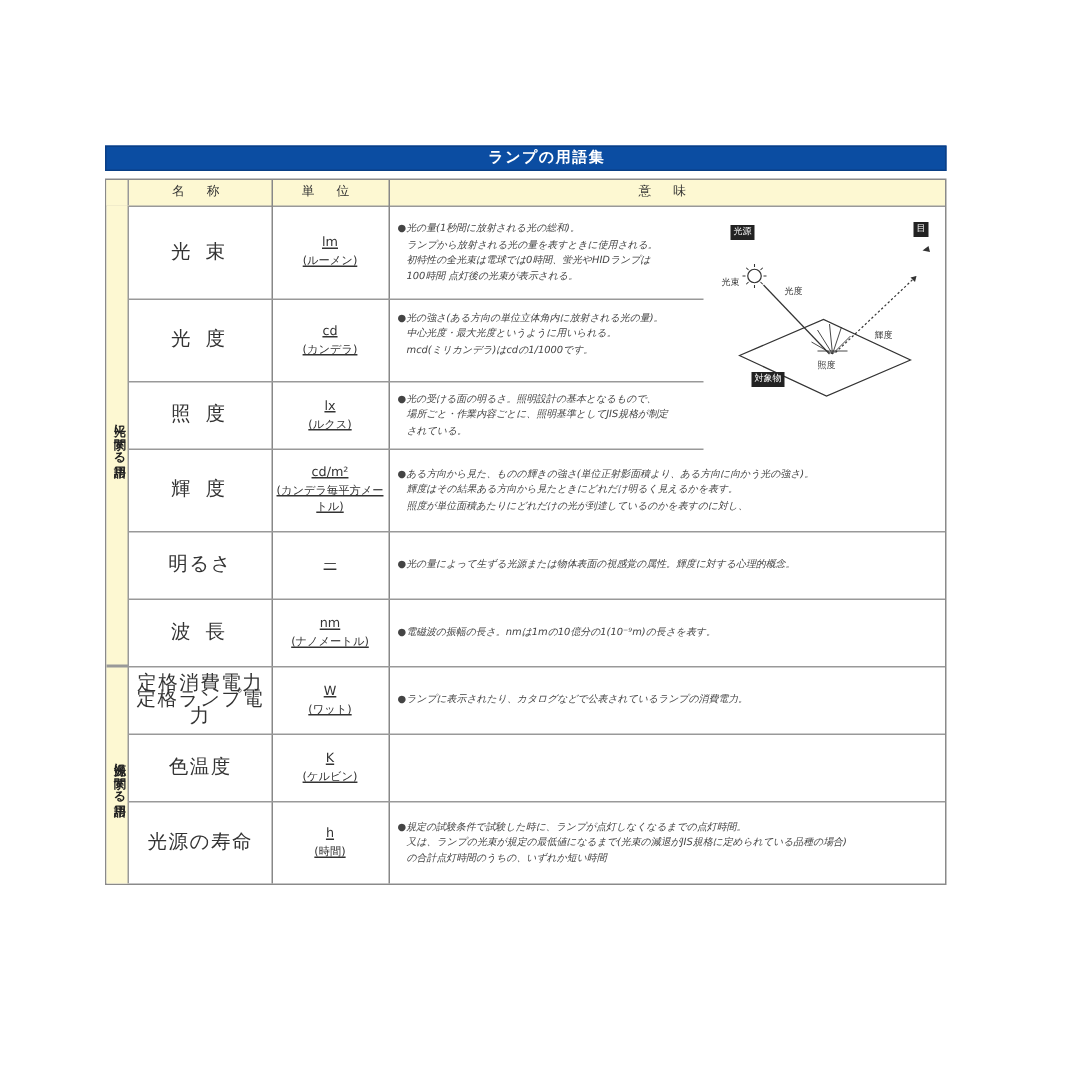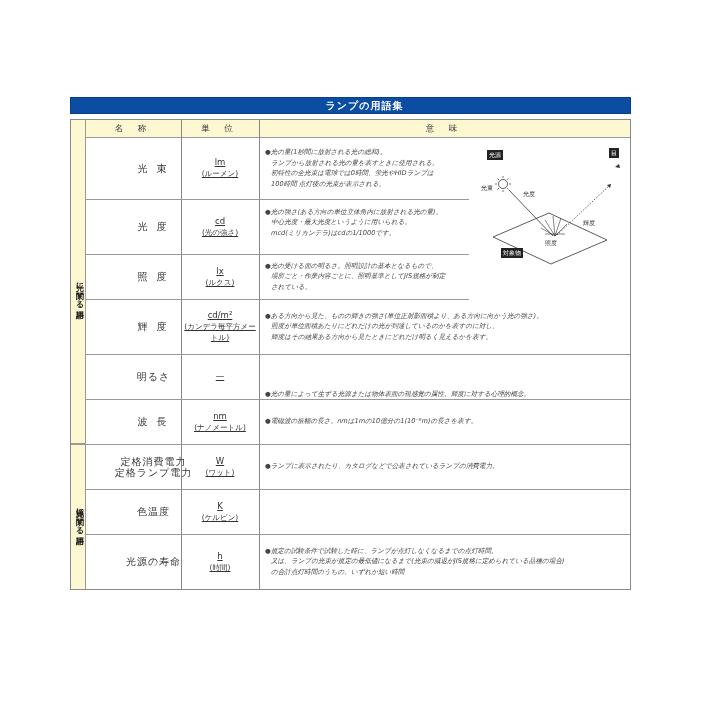--- a/index.html
+++ b/index.html
@@ -11,21 +11,21 @@
   .tbl { position:absolute; left:70px; top:119px; width:561px; height:471px;
          border:1px solid #8a8a8a; box-sizing:border-box; background:#fff; }
   .hdr { position:absolute; left:0; top:0; width:559px; height:17px; background:#fdf8d2; border-bottom:1px solid #999; }
   .hcell { position:absolute; top:0; height:17px; line-height:17px; font-size:8.5px; text-align:center; letter-spacing:6px; color:#333; }
   .side { position:absolute; left:0; width:15px; background:#fdf8d2; border-right:1px solid #999; box-sizing:border-box; }
   .side-label { position:absolute; left:0; width:15px; font-size:8px; font-weight:bold; color:#222;
                 writing-mode:vertical-rl; text-orientation:upright; display:flex; align-items:center; justify-content:center; letter-spacing:0px; }
   .vline { position:absolute; width:1px; background:#888; }
   .hline { position:absolute; height:1px; background:#999; }
   .name { position:absolute; left:15px; width:95px; display:flex; align-items:center; justify-content:center;
-          font-size:10px; color:#333; text-align:center; letter-spacing:3px; white-space:pre-line; line-height:11px;margin-left:20px; }
+          font-size:13px; color:#333; text-align:center; letter-spacing:3px; white-space:pre-line; line-height:11px; }
   .name.tight { letter-spacing:1px; }
   .unit { position:absolute; left:110px; width:78px; display:flex; flex-direction:column; align-items:center; justify-content:center;
           font-size:7.5px; color:#333; text-align:center; line-height:11px;text-decoration:underline; }
   .unit .sym { font-size:8.5px; }
   .desc { position:absolute; left:194px; display:flex; flex-direction:column; justify-content:center;
           font-size:6.6px; line-height:10.5px; color:#444;font-style:italic; }
   .desc span { display:block; white-space:nowrap; }
   .desc span.cont { padding-left:6px; }
   .diagram { position:absolute; left:408px; top:20px; width:150px; height:130px; }
   .tag { position:absolute; background:#222; color:#fff; font-size:6px; padding:1px 2px; line-height:8px; }
@@ -75,21 +75,21 @@
   <div class="desc" style="top:17px;height:62px;">
     <span>●光の量(1秒間に放射される光の総和)。</span>
     <span class="cont">ランプから放射される光の量を表すときに使用される。</span>
     <span class="cont">初特性の全光束は電球では0時間、蛍光やHIDランプは</span>
     <span class="cont">100時間 点灯後の光束が表示される。</span>
   </div>
 
   <div class="name" style="top:79px;height:55px;">光 度</div>
   <div class="unit" style="top:79px;height:55px;">
     <span class="sym">cd</span>
-    <span>(光の強さ)</span>
+    <span>(カンデラ)</span>
   </div>
   <div class="desc" style="top:75px;height:55px;">
     <span>●光の強さ(ある方向の単位立体角内に放射される光の量)。</span>
     <span class="cont">中心光度・最大光度というように用いられる。</span>
     <span class="cont">mcd(ミリカンデラ)はcdの1/1000です。</span>
   </div>
 
   <div class="name" style="top:134px;height:45px;">照 度</div>
   <div class="unit" style="top:134px;height:45px;">
     <span class="sym">lx</span>
@@ -101,29 +101,29 @@
     <span class="cont">されている。</span>
   </div>
 
   <div class="name" style="top:179px;height:55px;">輝 度</div>
   <div class="unit" style="top:179px;height:55px;">
     <span class="sym">cd/m²</span>
     <span>(カンデラ毎平方メートル)</span>
   </div>
   <div class="desc" style="top:179px;height:55px;">
     <span>●ある方向から見た、ものの輝きの強さ(単位正射影面積より、ある方向に向かう光の強さ)。</span>
+    <span class="cont">輝度はその結果ある方向から見たときにどれだけ明るく見えるかを表す。</span>
     <span class="cont">照度が単位面積あたりにどれだけの光が到達しているのかを表すのに対し、</span>
-    <span class="cont">輝度はその結果ある方向から見たときにどれだけ明るく見えるかを表す。</span>
   </div>
 
   <div class="name tight" style="top:234px;height:45px;">明るさ</div>
   <div class="unit" style="top:234px;height:45px;">
     <span class="sym">—</span>
   </div>
-  <div class="desc" style="top:234px;height:45px;justify-content:flex-end;">
+  <div class="desc" style="top:234px;height:45px;">
     <span>●光の量によって生ずる光源または物体表面の視感覚の属性。輝度に対する心理的概念。</span>
   </div>
 
   <div class="name" style="top:279px;height:45px;">波 長</div>
   <div class="unit" style="top:279px;height:45px;align-items:center;">
     <span class="sym">nm</span>
     <span>(ナノメートル)</span>
   </div>
   <div class="desc" style="top:279px;height:45px;">
     <span>●電磁波の振幅の長さ。nmは1mの10億分の1(10⁻⁹m)の長さを表す。</span>

